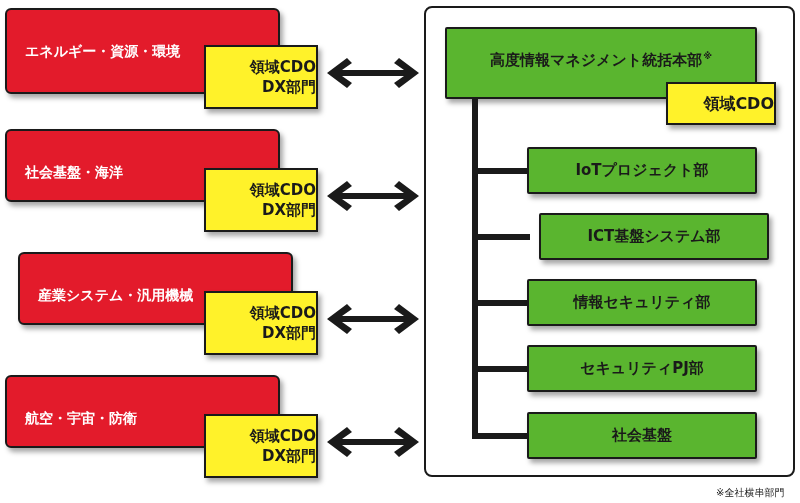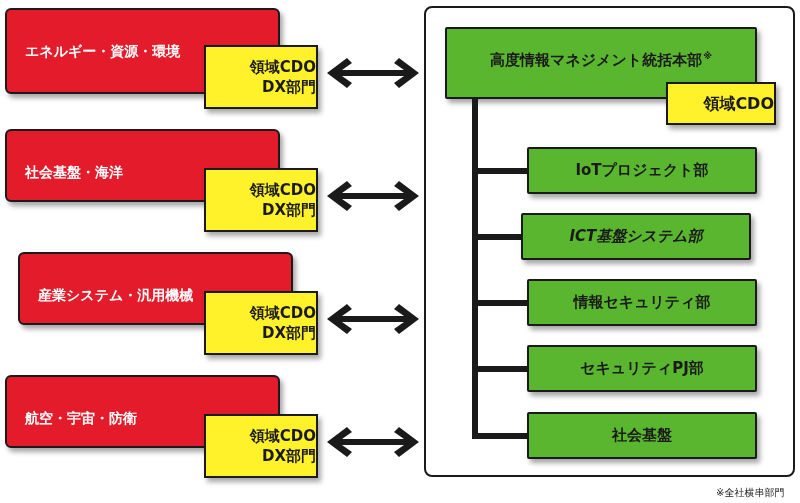--- a/index.html
+++ b/index.html
@@ -93,21 +93,21 @@
 <div class="abs line" style="left:472px;top:99px;width:6px;height:340px;"></div>
 <div class="abs line" style="left:472px;top:168px;width:58px;height:6px;"></div>
 <div class="abs line" style="left:472px;top:234px;width:58px;height:6px;"></div>
 <div class="abs line" style="left:472px;top:300px;width:58px;height:6px;"></div>
 <div class="abs line" style="left:472px;top:366px;width:58px;height:6px;"></div>
 <div class="abs line" style="left:472px;top:433px;width:58px;height:6px;"></div>
 
 <div class="abs green" style="left:527px;top:147px;width:230px;height:47px;">
   <span>IoTプロジェクト部</span>
 </div>
-<div class="abs green" style="left:521px;top:213px;width:230px;height:47px;font-style:italic;">
+<div class="abs green" style="left:539px;top:213px;width:230px;height:47px;">
   <span>ICT基盤システム部</span>
 </div>
 <div class="abs green" style="left:527px;top:279px;width:230px;height:47px;">
   <span>情報セキュリティ部</span>
 </div>
 <div class="abs green" style="left:527px;top:345px;width:230px;height:47px;">
   <span>セキュリティPJ部</span>
 </div>
 <div class="abs green" style="left:527px;top:412px;width:230px;height:47px;">
   <span>社会基盤</span>

